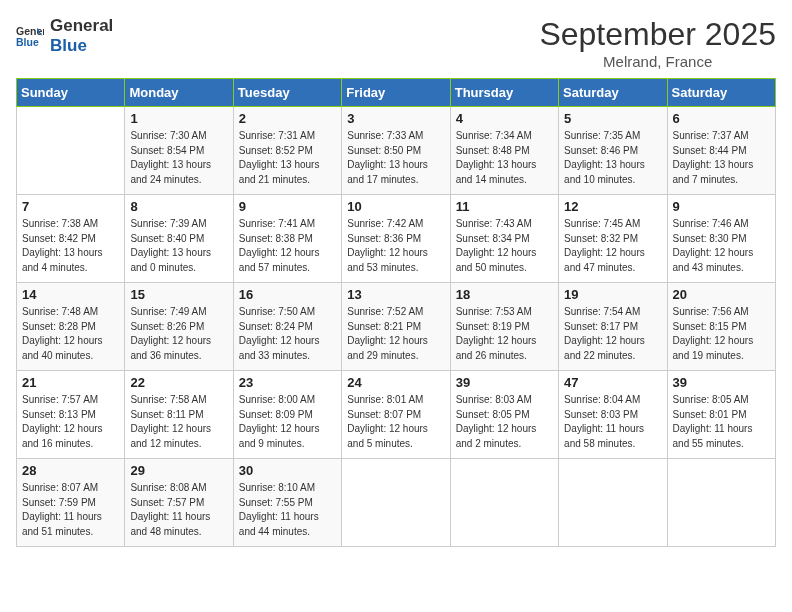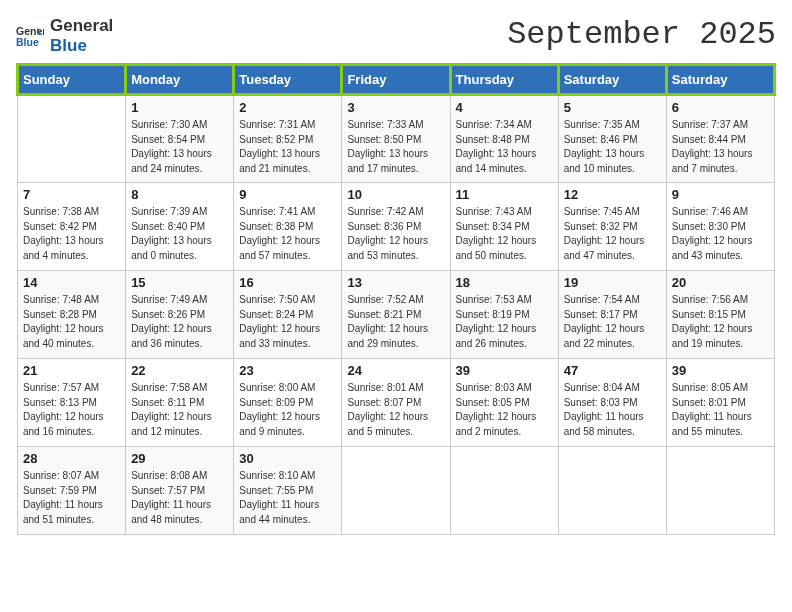--- a/index.html
+++ b/index.html
@@ -20,21 +20,20 @@
       display: flex;
       align-items: center;
       gap: 4px;
     }
     .logo-icon {
       width: 28px;
       height: 28px;
     }
     .title-block {
       text-align: center;
-      font-family: Liberation Mono, monospace;
     }
     .month-title {
       font-size: 32px;
       color: #333;
       font-weight: normal;
     }
     .location {
       font-size: 15px;
       color: #555;
     }
@@ -43,21 +42,21 @@
       border-collapse: collapse;
       font-size: 11px;
     }
     thead tr th {
       background: #3070b8;
       color: #fff;
       padding: 6px 4px;
       text-align: left;
       font-size: 13px;
       font-weight: bold;
-      border: 3px solid #84cc16;
+      border: 1px solid #84cc16;
     }
     tbody tr td {
       border: 1px solid #ccc;
       vertical-align: top;
       padding: 4px 5px;
       width: calc(100% / 7);
       min-height: 80px;
       height: 88px;
     }
     .day-num {
@@ -91,20 +90,21 @@
       <text x="0" y="34" font-size="15" font-weight="bold" fill="#1a5fa8">Blue</text>
       <polygon points="30,8 38,20 30,14" fill="#1a5fa8"></polygon>
     </svg>
     <div style="display:flex;flex-direction:column;margin-left:2px">
       <span style="font-size:17px;font-weight:bold;color:#333;line-height:1.15;">General</span>
       <span style="font-size:17px;font-weight:bold;color:#1a5fa8;line-height:1.15;">Blue</span>
     </div>
   </div>
   <div class="title-block">
     <div class="month-title">September 2025</div>
+    <div class="location">Melrand, France</div>
   </div>
 </div>
 
 <table>
   <thead>
     <tr>
         <th>Sunday</th>
         <th>Monday</th>
         <th>Tuesday</th>
         <th>Friday</th>

